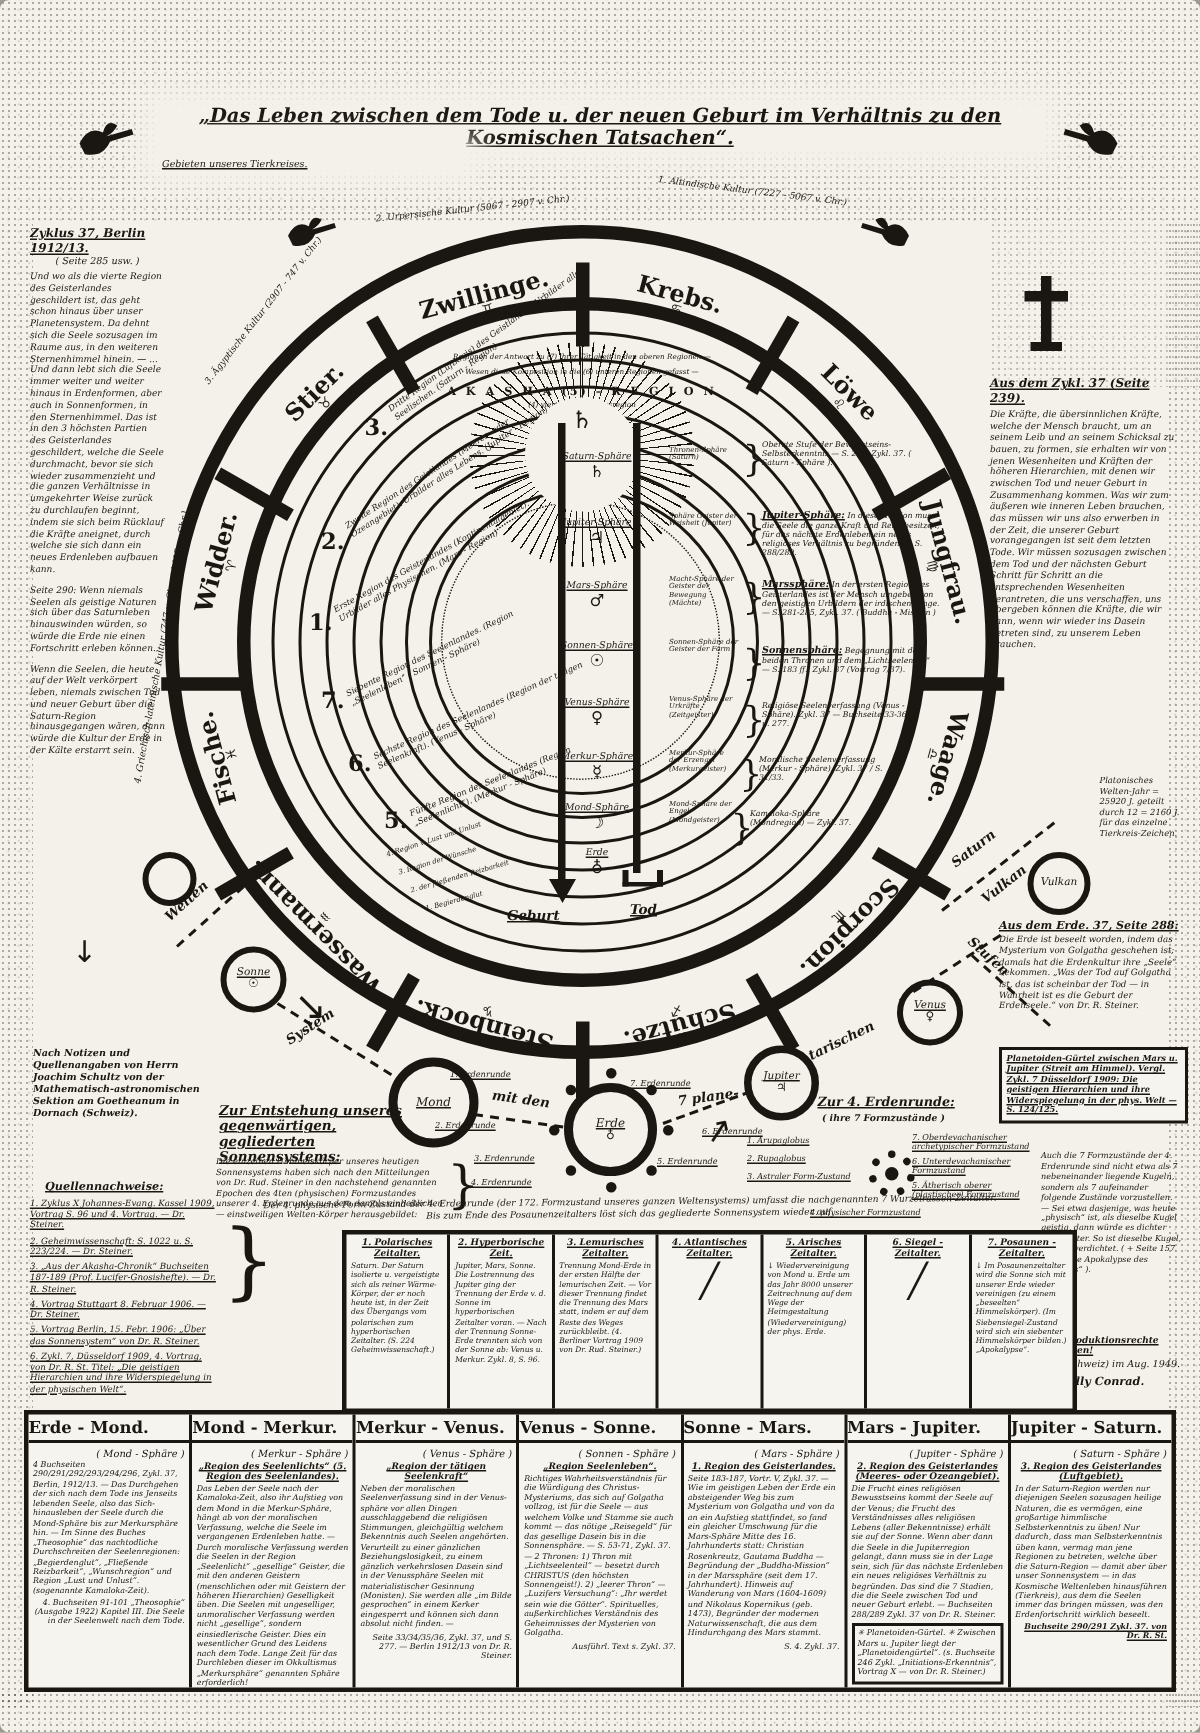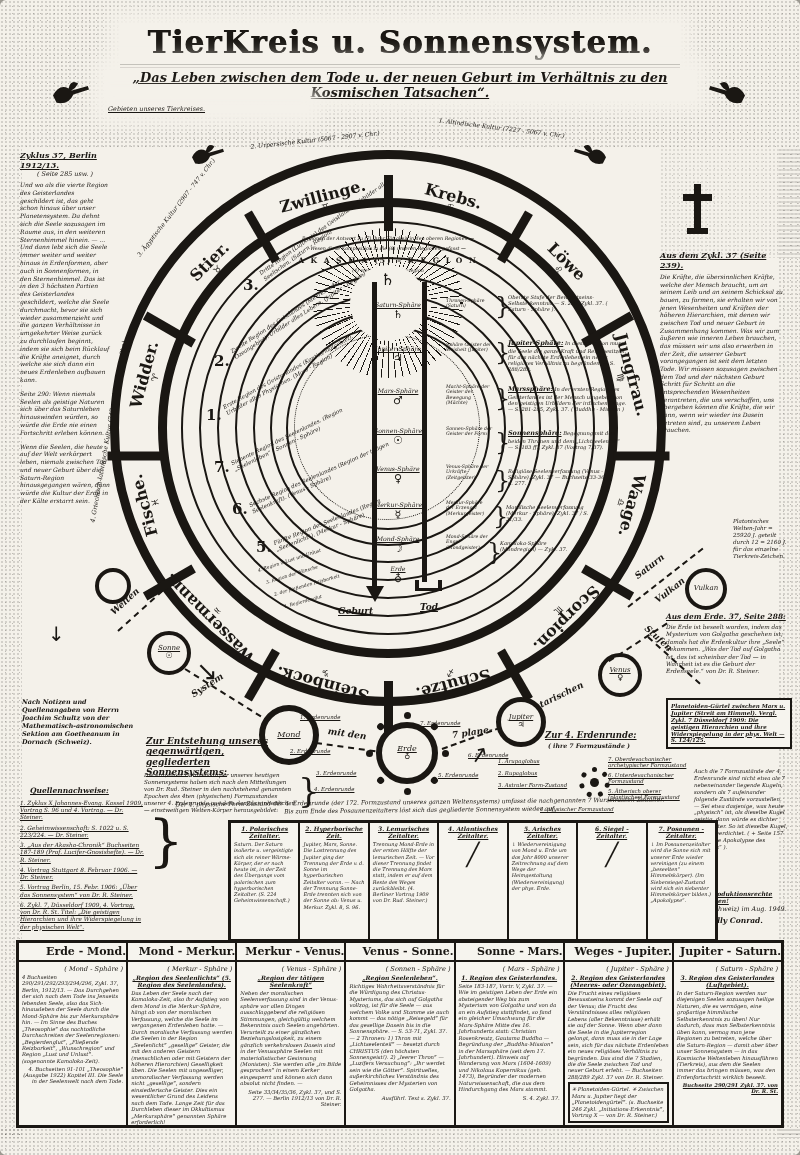--- a/index.html
+++ b/index.html
@@ -37,42 +37,40 @@
        font-size:7px;font-style:italic;line-height:1.05;text-align:center;}
   .sat .sg{font-family:"DejaVu Sans",sans-serif;font-style:normal;font-size:8px;}
   .runde{position:absolute;font-size:5.5px;font-style:italic;text-decoration:underline;white-space:nowrap;}
   .dot{position:absolute;left:50%;top:50%;width:7px;height:7px;margin:-3.5px;border-radius:50%;background:#1a1713;}
   .smtxt{font-size:5.8px;line-height:1.25;font-style:italic;}
   .tbl{position:absolute;display:flex;border:3px solid #1a1713;background:#f6f4ee;}
   .tbl .col{flex:1;border-right:2px solid #1a1713;padding:2px 3px;overflow:hidden;}
   .tbl .col:last-child{border-right:none;}
   .ep-h{font-size:6px;font-weight:bold;text-decoration:underline;text-align:center;margin-bottom:2px;font-style:italic;}
   .ep-b{font-size:5px;line-height:1.25;font-style:italic;}
-  .mt-h{font-size:11px;font-weight:bold;text-align:right;border-bottom:2.5px solid #1a1713;
+  .mt-h{font-size:11px;font-weight:bold;text-align:left;border-bottom:2.5px solid #1a1713;
         padding:2px 0;font-family:"DejaVu Serif",serif;}
   .mt-s{font-size:6.6px;text-align:right;font-style:italic;margin:2px 0 1px;}
   .mt-r{font-size:6px;text-align:center;font-style:italic;font-weight:bold;text-decoration:underline;margin-bottom:2px;}
   .mt-b{font-size:5.3px;line-height:1.22;font-style:italic;}
   .mt-src{font-size:5.3px;font-style:italic;margin-top:2px;text-align:right;}
   .arrow{position:absolute;font-size:20px;font-family:"DejaVu Sans",sans-serif;}
   .cross-v{position:absolute;background:#1a1713;}
 </style>
 </head>
 <body>
 
 <div id="page">
 
   <div class="abs speckle" style="left:0;top:0;width:800px;height:148px;"></div>
   <div class="abs speckle" style="left:0;top:148px;width:22px;height:990px;"></div>
   <div class="abs speckle" style="left:778px;top:148px;width:22px;height:990px;"></div>
   <div class="abs speckle" style="left:660px;top:148px;width:140px;height:110px;opacity:.35;"></div>
   <div class="abs speckle" style="left:0;top:1128px;width:800px;height:27px;"></div>
 
-  <div class="abs halo c" style="left:120px;top:24px;width:560px;font-size:31px;font-weight:bold;letter-spacing:1px;
-              border-bottom:4px double #1a1713;padding-bottom:4px;text-shadow:.6px 0 #1a1713;">TierKreis u. Sonnensystem.</div>
   <div class="abs halo c b u hw" style="left:105px;top:70px;width:590px;font-size:13px;">„Das Leben zwischen dem Tode u. der neuen Geburt im Verhältnis zu den Kosmischen Tatsachen“.</div>
   <div class="abs halo hw u" style="left:108px;top:105px;width:200px;font-size:6.4px;">Gebieten unseres Tierkreises.</div>
 
   <svg class="abs" style="left:46px;top:74px;" width="50" height="36" viewBox="0 0 40 30">
       <path fill="#1a1713" d="M5 18 Q10 8 18 12 Q20 4 26 8 Q24 12 20 14 L34 10 L35 13 L22 17 Q18 26 8 24 Z"></path>
     </svg>
   <svg class="abs" style="left:186px;top:138px;" width="44" height="32" viewBox="0 0 40 30">
       <path fill="#1a1713" d="M5 18 Q10 8 18 12 Q20 4 26 8 Q24 12 20 14 L34 10 L35 13 L22 17 Q18 26 8 24 Z"></path>
     </svg>
   <svg class="abs" style="left:702px;top:74px;transform:scaleX(-1);" width="50" height="36" viewBox="0 0 40 30">
@@ -389,21 +387,21 @@
     <div class="col" style="padding:0;">
       <div class="mt-h">Sonne - Mars.</div>
       <div style="padding:1px 3px;">
         <div class="mt-s">( Mars - Sphäre )</div>
         <div class="mt-r">1. Region des Geisterlandes.</div>
         <div class="mt-b">Seite 183-187, Vortr. V, Zykl. 37. — Wie im geistigen Leben der Erde ein absteigender Weg bis zum Mysterium von Golgatha und von da an ein Aufstieg stattfindet, so fand ein gleicher Umschwung für die Mars-Sphäre Mitte des 16. Jahrhunderts statt: Christian Rosenkreutz, Gautama Buddha — Begründung der „Buddha-Mission“ in der Marssphäre (seit dem 17. Jahrhundert). Hinweis auf Wanderung von Mars (1604-1609) und Nikolaus Kopernikus (geb. 1473), Begründer der modernen Naturwissenschaft, die aus dem Hindurchgang des Mars stammt.</div>
         <div class="mt-src">S. 4. Zykl. 37.</div>
       </div>
     </div>
     <div class="col" style="padding:0;">
-      <div class="mt-h">Weges - Jupiter.</div>
+      <div class="mt-h">Mars - Jupiter.</div>
       <div style="padding:1px 3px;">
         <div class="mt-s">( Jupiter - Sphäre )</div>
         <div class="mt-r">2. Region des Geisterlandes (Meeres- oder Ozeangebiet).</div>
         <div class="mt-b">Die Frucht eines religiösen Bewusstseins kommt der Seele auf der Venus; die Frucht des Verständnisses alles religiösen Lebens (aller Bekenntnisse) erhält sie auf der Sonne. Wenn aber dann die Seele in die Jupiterregion gelangt, dann muss sie in der Lage sein, sich für das nächste Erdenleben ein neues religiöses Verhältnis zu begründen. Das sind die 7 Stadien, die die Seele zwischen Tod und neuer Geburt erlebt. — Buchseiten 288/289 Zykl. 37 von Dr. R. Steiner.</div>
         <div class="mt-b" style="border:2px solid #1a1713;margin-top:2px;padding:2px;">✳ Planetoiden-Gürtel. ✳ Zwischen Mars u. Jupiter liegt der „Planetoidengürtel“. (s. Buchseite 246 Zykl. „Initiations-Erkenntnis“, Vortrag X — von Dr. R. Steiner.)</div>
       </div>
     </div>
     <div class="col" style="padding:0;">
       <div class="mt-h">Jupiter - Saturn.</div>
       <div style="padding:1px 3px;">

